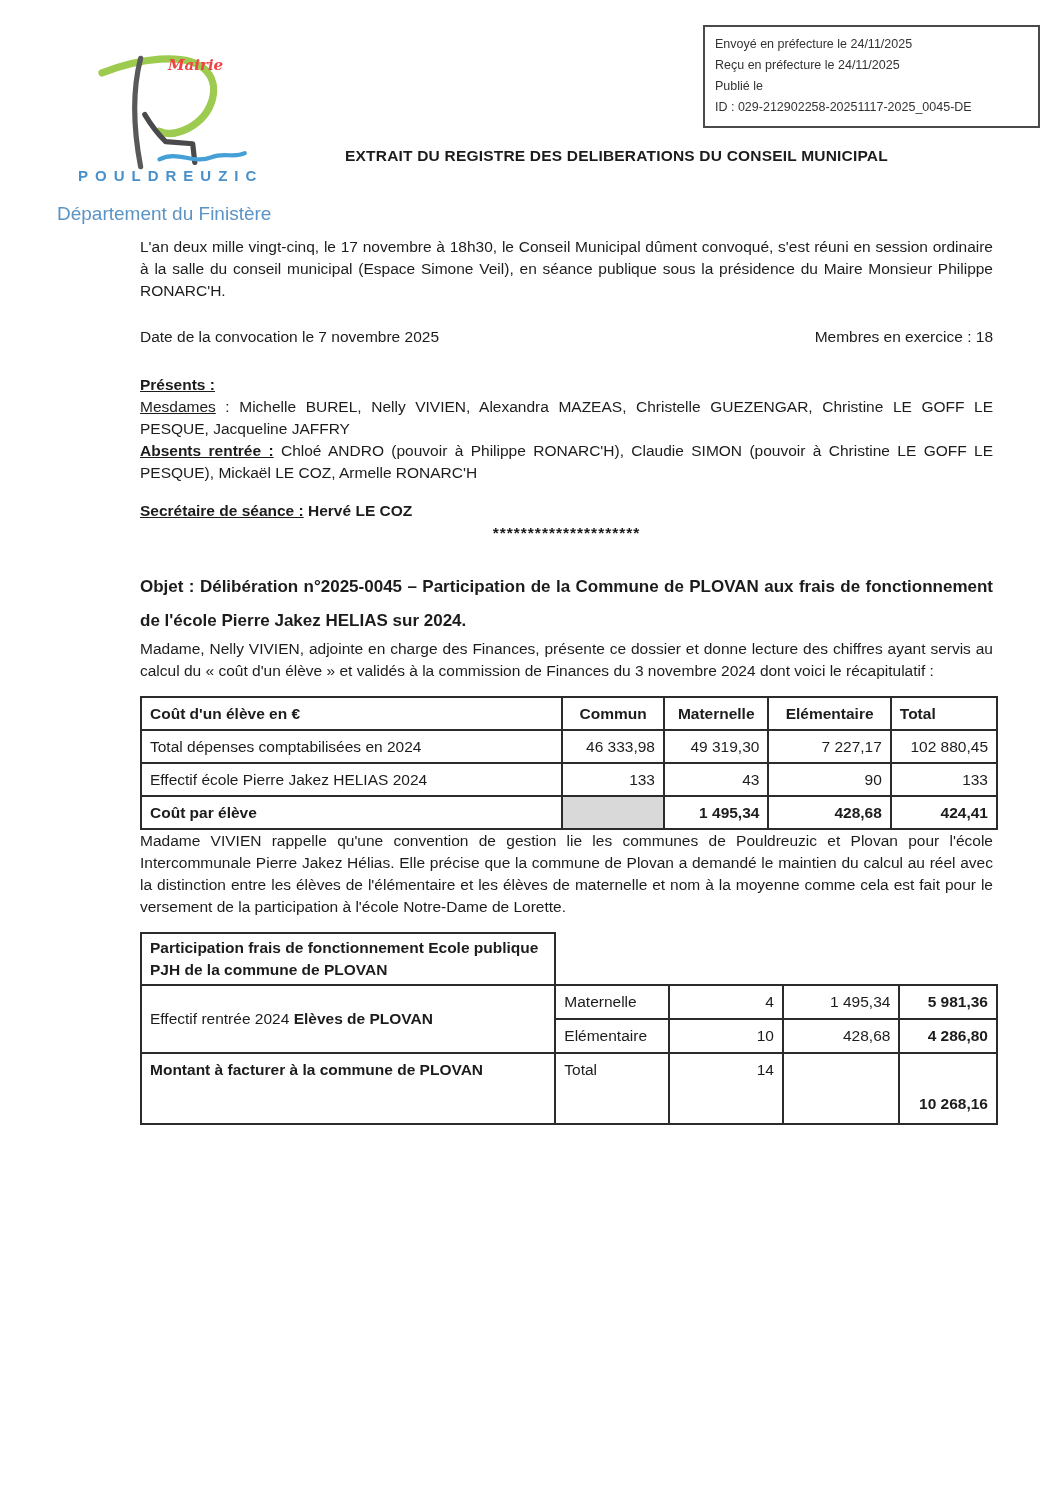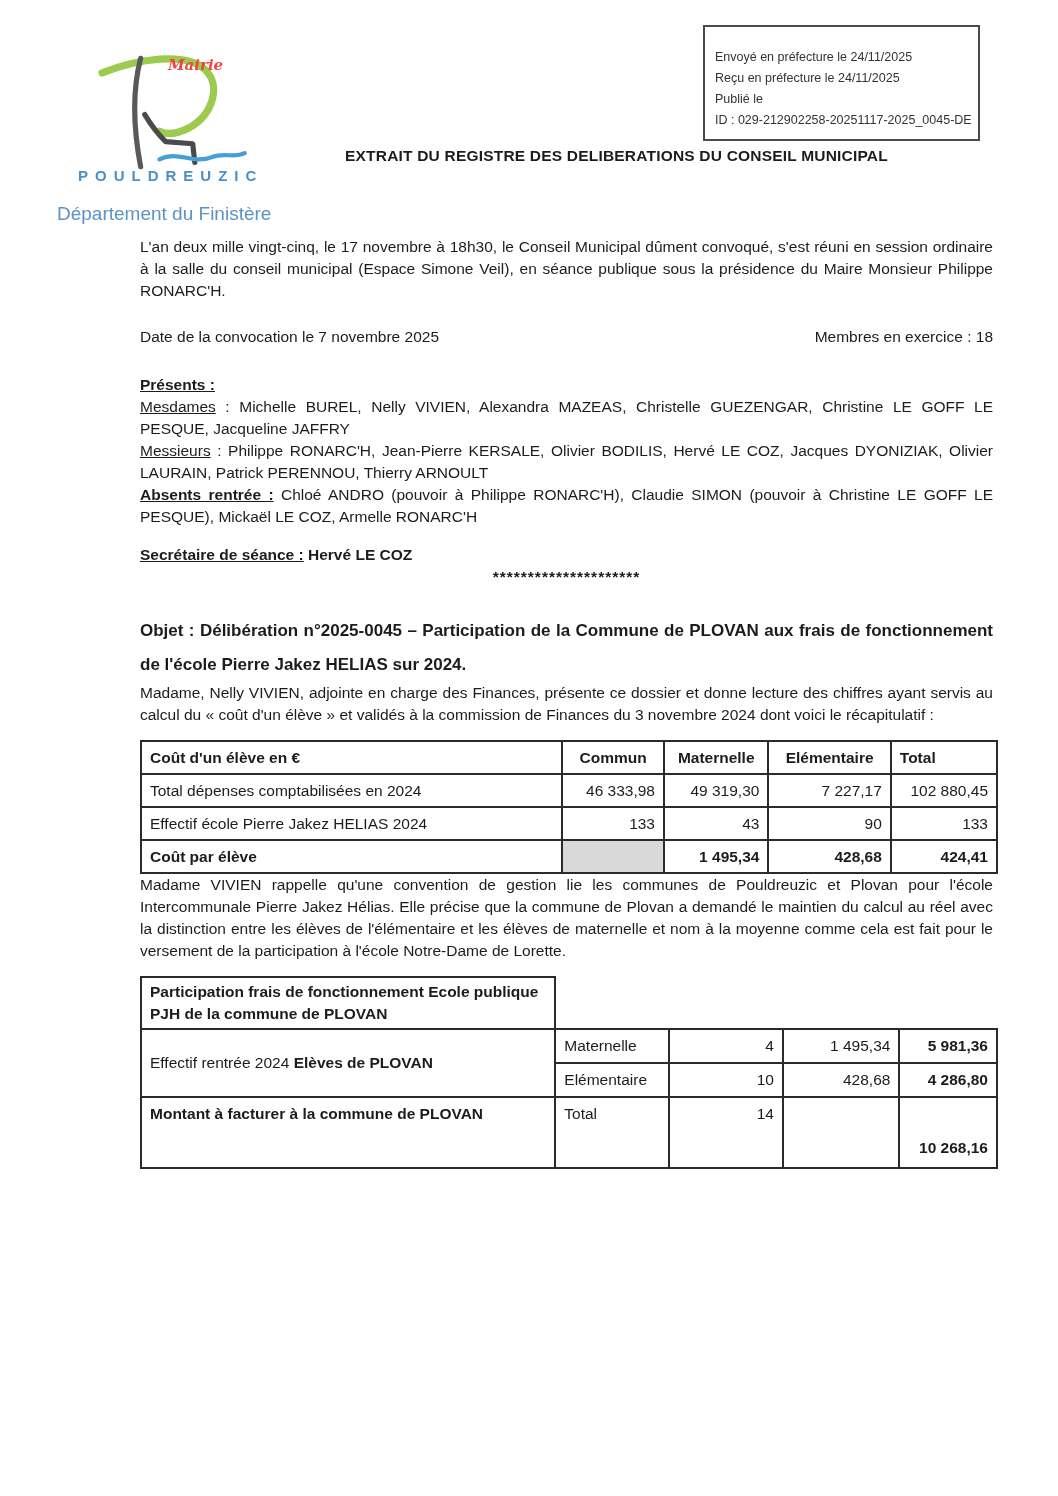--- a/index.html
+++ b/index.html
@@ -4,22 +4,22 @@
 <style>
   html,body { margin:0; padding:0; background:#e8e8e8; }
   .page {
     position:relative; width:1058px; height:1496px; margin:0 auto;
     background:#ffffff; overflow:hidden;
     font-family:"Liberation Sans", sans-serif; color:#1c1c1c;
   }
 
   
   .stamp {
-    position:absolute; left:703px; top:25px; width:277px; box-sizing:border-box;
-    border:2px solid #4a4a4a; padding:20px 10px 8px; font-size:12.5px; color:#333;
+    position:absolute; left:703px; top:25px; width:337px; box-sizing:border-box;
+    border:2px solid #4a4a4a; padding:7px 10px 8px; font-size:12.5px; color:#333;
   }
   .stamp div { line-height:21px; white-space:nowrap; }
 
   
   .logo { position:absolute; left:62px; top:48px; width:230px; height:150px; }
   .logo svg { position:absolute; left:33px; top:2px; }
   .logo-mairie {
     position:absolute; left:106px; top:8px;
     font-family:"DejaVu Serif", serif; font-style:italic; font-weight:bold;
     font-size:15px; color:#ef4444;
@@ -102,21 +102,20 @@
     <p class="just">L'an deux mille vingt-cinq, le 17 novembre à 18h30, le Conseil Municipal dûment convoqué, s'est réuni en session ordinaire à la salle du conseil municipal (Espace Simone Veil), en séance publique sous la présidence du Maire Monsieur Philippe RONARC'H.</p>
 
     <div class="convocation-row">
       <span>Date de la convocation le 7 novembre 2025</span>
       <span>Membres en exercice : 18</span>
     </div>
 
     <div class="block-presents">
       <div><span class="bu">Présents :</span></div>
       <p class="just"><span class="u">Mesdames</span><span> : Michelle BUREL, Nelly VIVIEN, Alexandra MAZEAS, Christelle GUEZENGAR, Christine LE GOFF LE PESQUE, Jacqueline JAFFRY</span></p>
-      <p class="just"><span class="u">Messieurs</span><span> : Philippe RONARC'H, Jean-Pierre KERSALE, Olivier BODILIS, Hervé LE COZ, Jacques DYONIZIAK, Olivier LAURAIN, Patrick PERENNOU, Thierry ARNOULT</span></p>
     </div>
 
     <p class="just block-absents"><span class="bu">Absents rentrée :</span><span> Chloé ANDRO (pouvoir à Philippe RONARC'H), Claudie SIMON (pouvoir à Christine LE GOFF LE PESQUE), Mickaël LE COZ, Armelle RONARC'H</span></p>
 
     <div class="block-secretaire">
       <span class="bu">Secrétaire de séance :</span><span class="b"> Hervé LE COZ</span>
     </div>
 
     <div class="stars">*********************</div>
 

